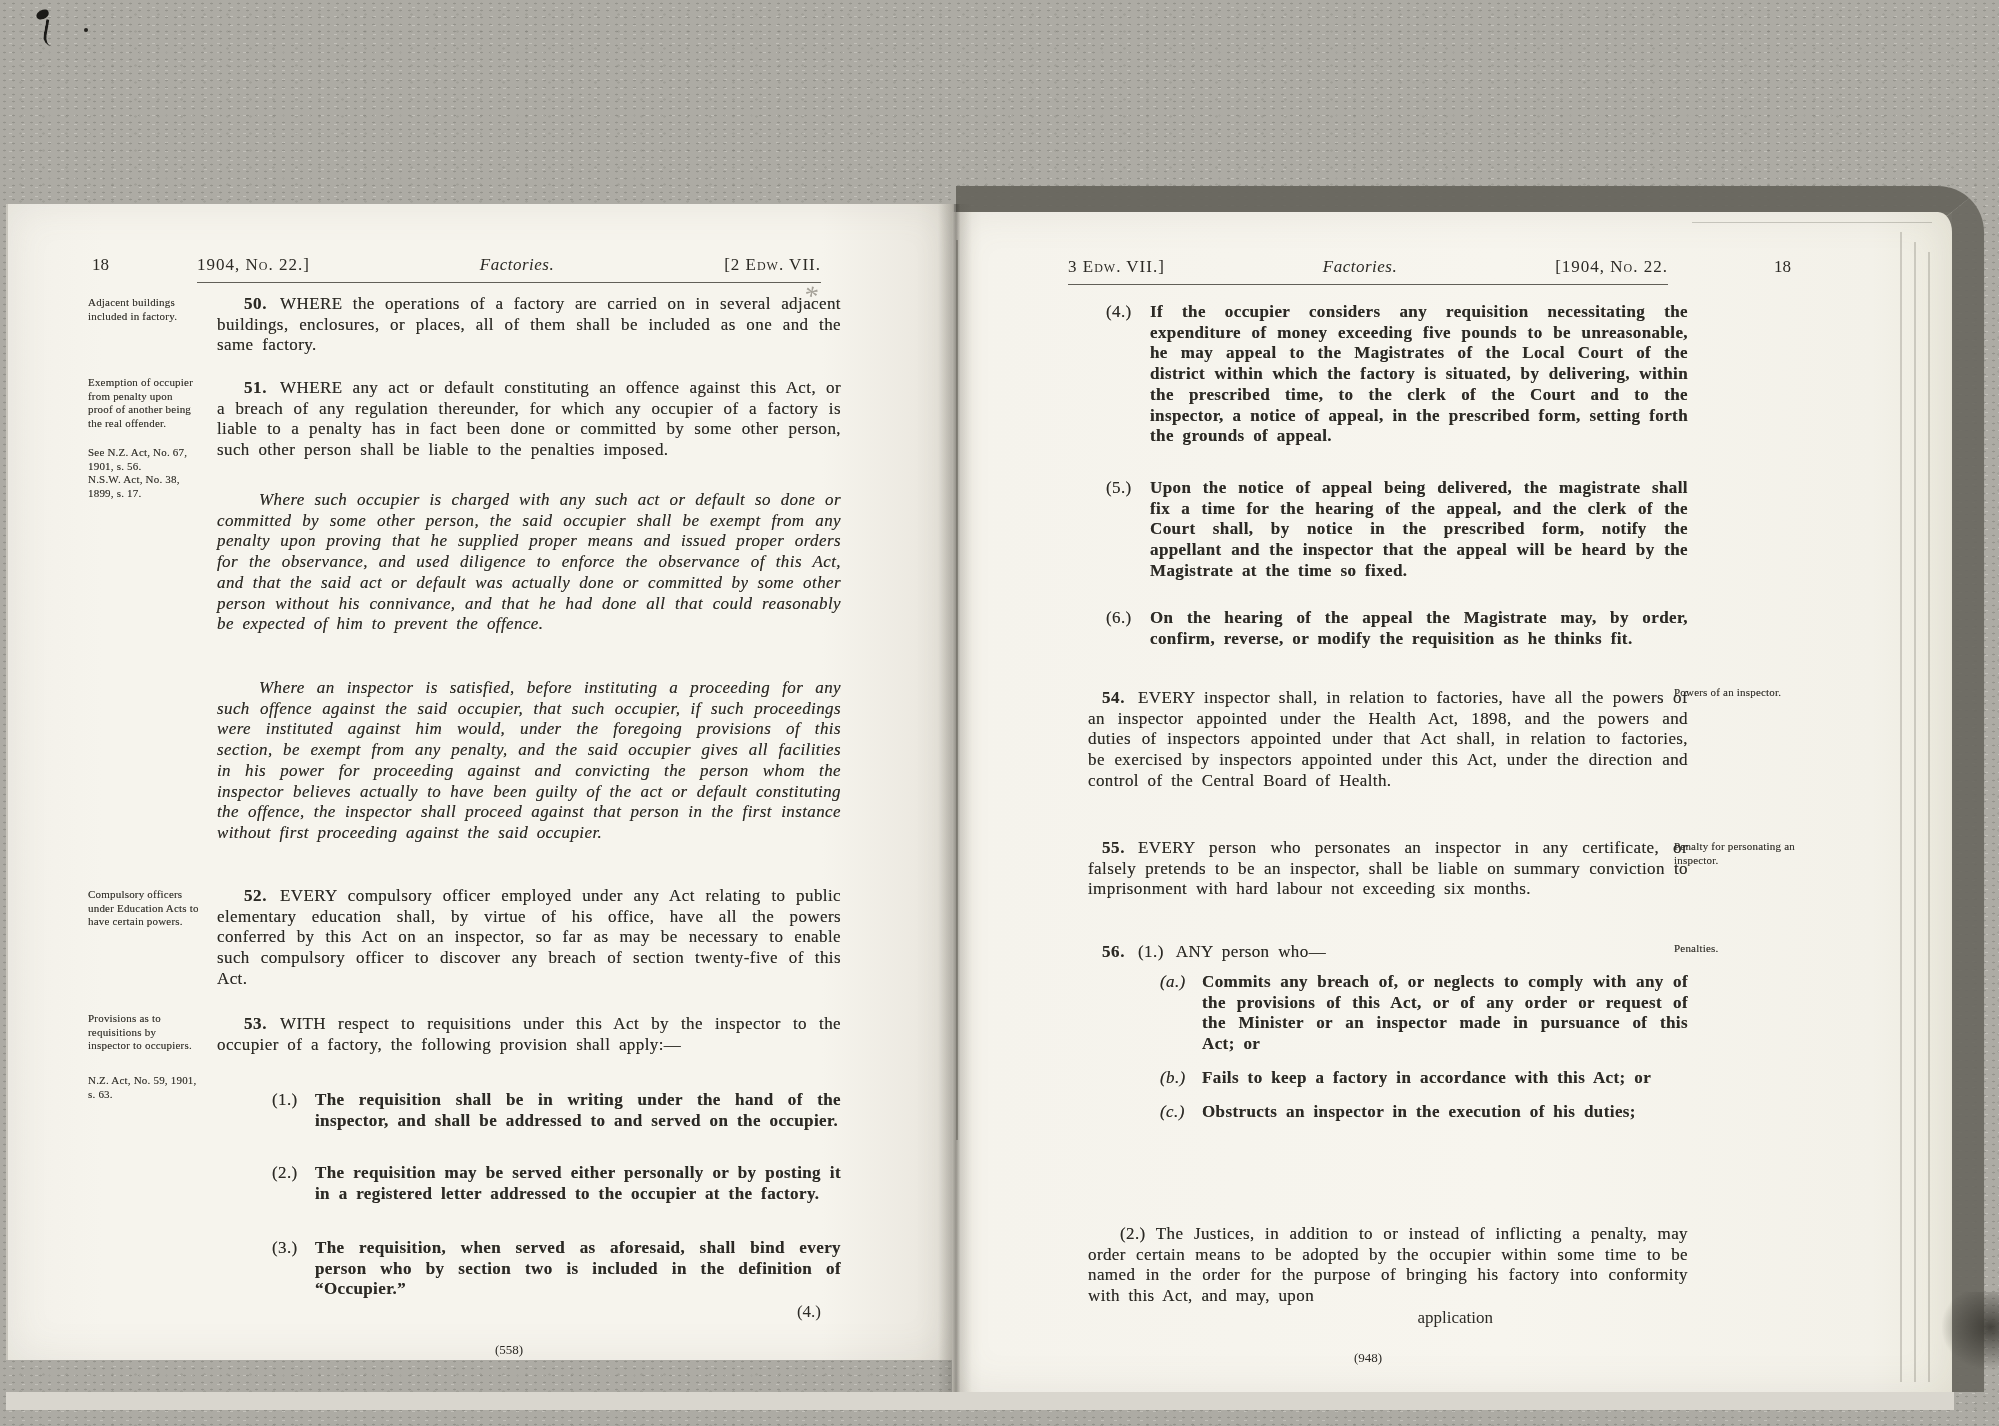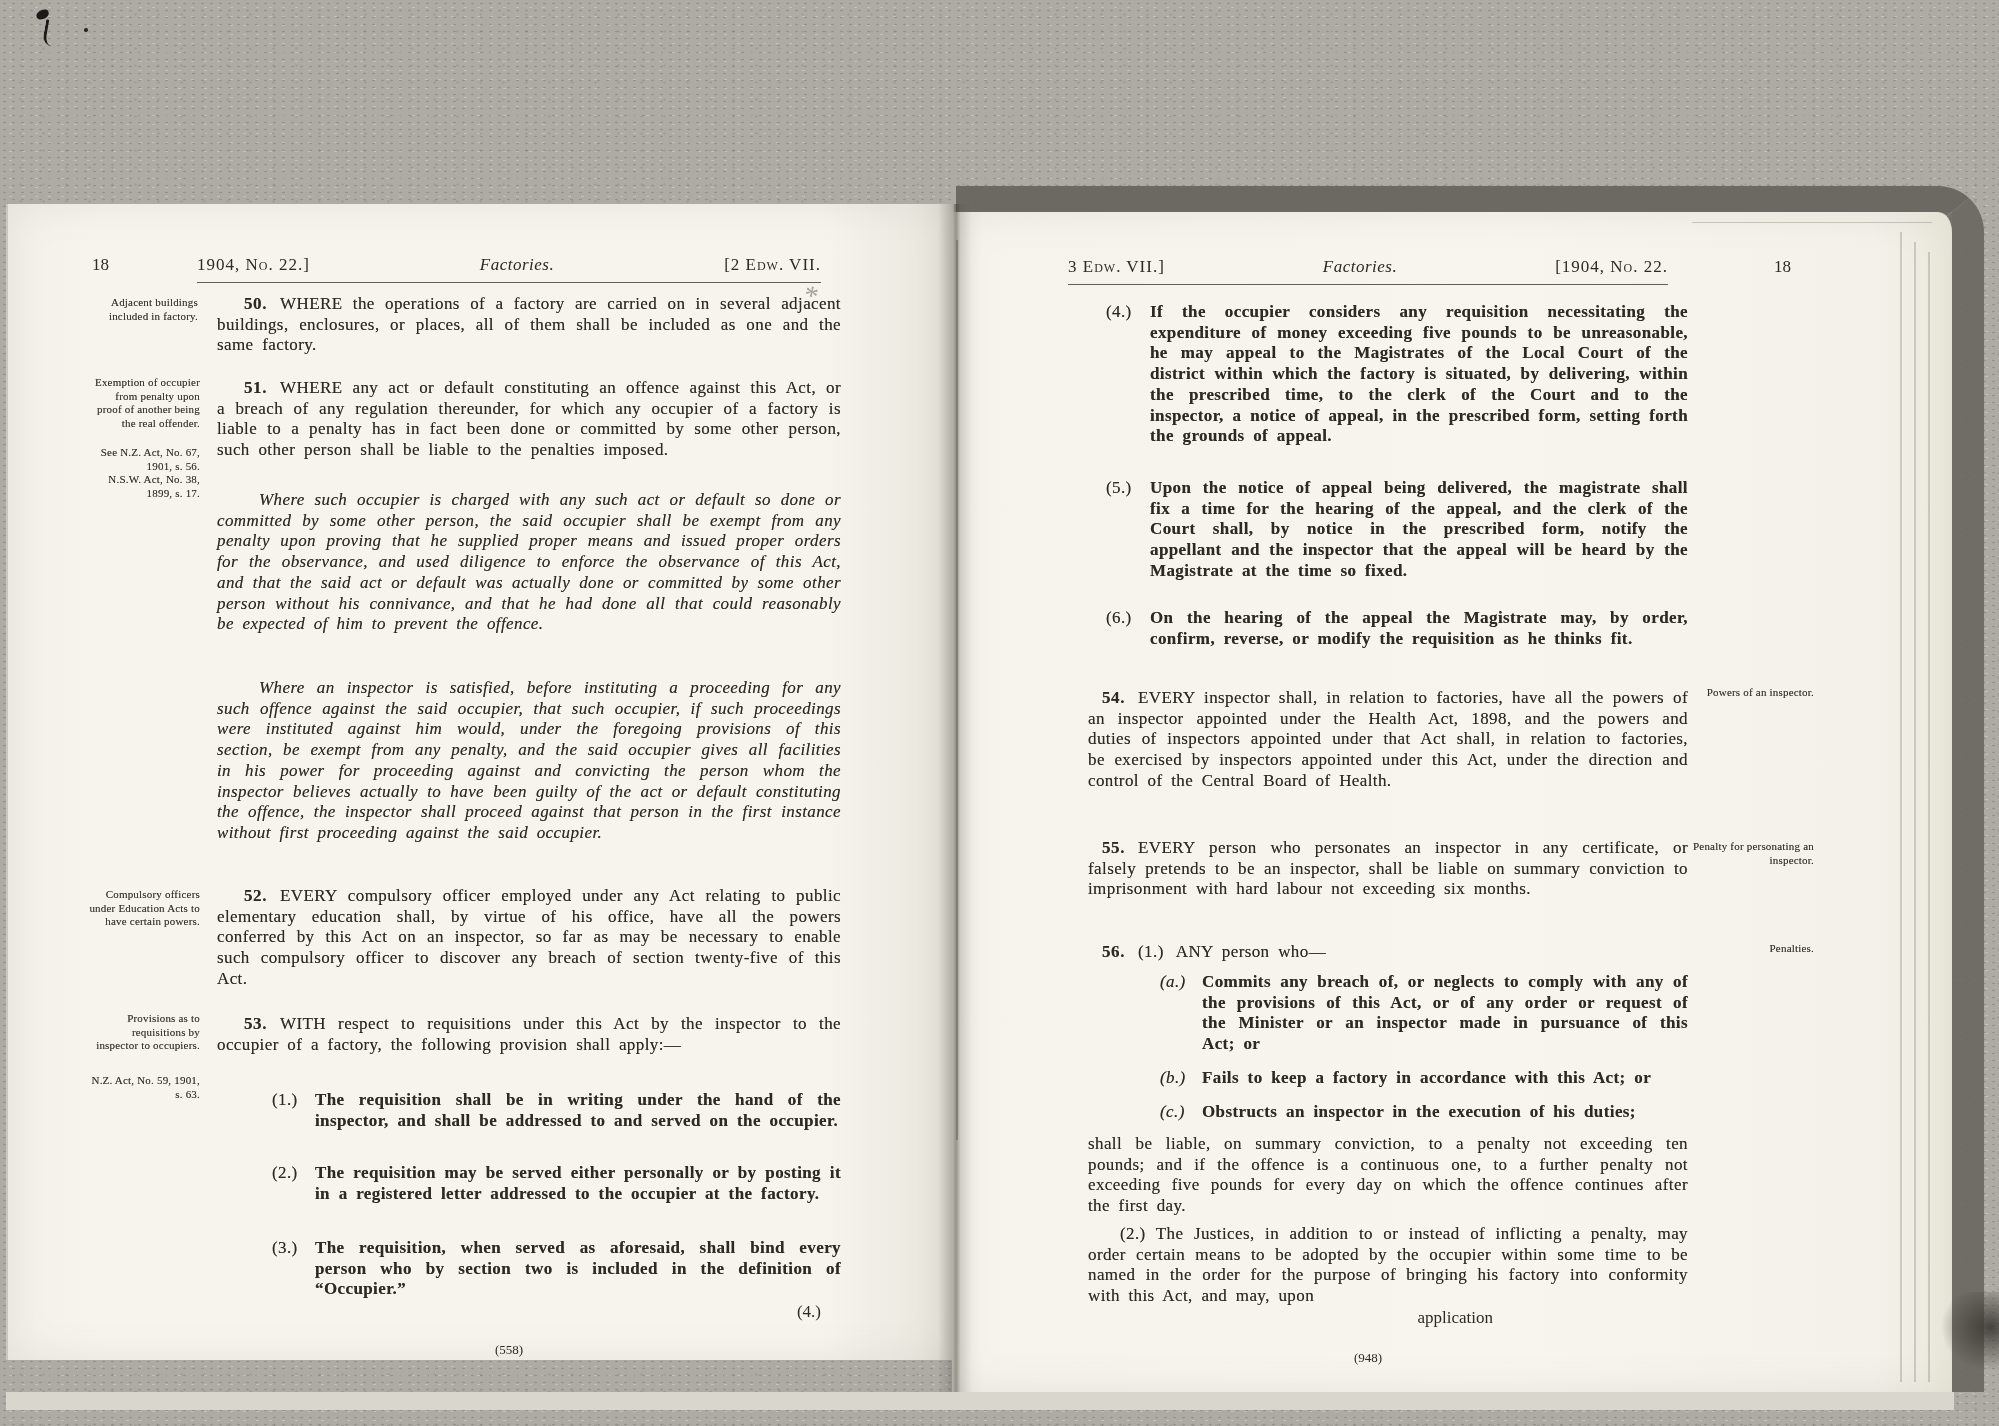--- a/index.html
+++ b/index.html
@@ -21,21 +21,21 @@
     text-align:justify;word-spacing:4px;letter-spacing:.4px;text-shadow:0 0 .5px rgba(44,42,37,.55);margin-left:20px;}
   .num{font-weight:700;margin-right:13px;letter-spacing:.6px;}
   .sec{text-indent:27px;}
   .rsec{text-indent:14px;}
   .par{text-indent:42px;font-style:italic;}
   .item{display:flex;}
   .item .lbl{flex:none;}
   .item .txt{flex:1;text-align:justify;font-weight:bold;}
   .ital{font-style:italic;}
   .mn{position:absolute;font:11px/13.6px "Liberation Serif",serif;color:#35332d;
-    letter-spacing:.2px;text-align:right;text-shadow:0 0 .4px rgba(50,48,42,.5);}
+    letter-spacing:.2px;text-align:left;text-shadow:0 0 .4px rgba(50,48,42,.5);}
   .hdr{position:absolute;display:flex;justify-content:space-between;
     font:17px/22px "Liberation Serif",serif;color:#2c2a25;letter-spacing:.5px;gap:15px;}
   .sc{font-variant:small-caps;letter-spacing:1px;}
   .rule{position:absolute;border-top:1.5px solid #47443d;opacity:.85;}
   .pagenum{position:absolute;font:17px/22px "Liberation Serif",serif;color:#2c2a25;}
   .folio{position:absolute;font:13px/16px "Liberation Serif",serif;color:#2c2a25;text-align:center;}
   .catch{position:absolute;font:17px/20px "Liberation Serif",serif;color:#2c2a25;text-align:right;}
   .gutter{position:absolute;left:938px;top:204px;width:34px;height:1188px;z-index:5;
     background:linear-gradient(to right,rgba(80,78,70,0) 0%,rgba(80,78,70,.28) 42%,rgba(45,42,37,.42) 53%,rgba(80,78,70,.15) 66%,rgba(80,78,70,0) 100%);}
   .crease{position:absolute;left:956px;top:240px;width:2px;height:900px;background:#55524a;opacity:.45;z-index:6;}
@@ -162,21 +162,20 @@
     </div>
     <div class="blk item" style="left:188px;top:856px;width:528px">
       <span class="lbl ital" style="width:42px">(b.)</span>
       <span class="txt">Fails to keep a factory in accordance with this Act; or</span>
     </div>
     <div class="blk item" style="left:188px;top:890px;width:528px">
       <span class="lbl ital" style="width:42px">(c.)</span>
       <span class="txt">Obstructs an inspector in the execution of his duties;</span>
     </div>
 
-    <div class="blk" style="left:116px;top:922px;width:600px">shall be liable, on summary conviction, to a penalty not exceeding ten pounds; and if the offence is a continuous one, to a further penalty not exceeding five pounds for every day on which the offence continues after the first day.</div>
 
     <div class="blk" style="left:116px;top:1012px;width:600px;text-indent:32px">
       <span>(2.)</span> <span>The Justices, in addition to or instead of inflicting a penalty, may order certain means to be adopted by the occupier within some time to be named in the order for the purpose of bringing his factory into conformity with this Act, and may, upon</span>
     </div>
     <div class="catch" style="left:116px;top:1096px;width:425px">application</div>
     <div class="folio" style="left:116px;top:1138px;width:600px">(948)</div>
 
     <div class="edgeline" style="left:948px;top:20px;height:1150px"></div>
     <div class="edgeline" style="left:962px;top:30px;height:1140px"></div>
     <div class="edgeline" style="left:976px;top:40px;height:1130px"></div>

